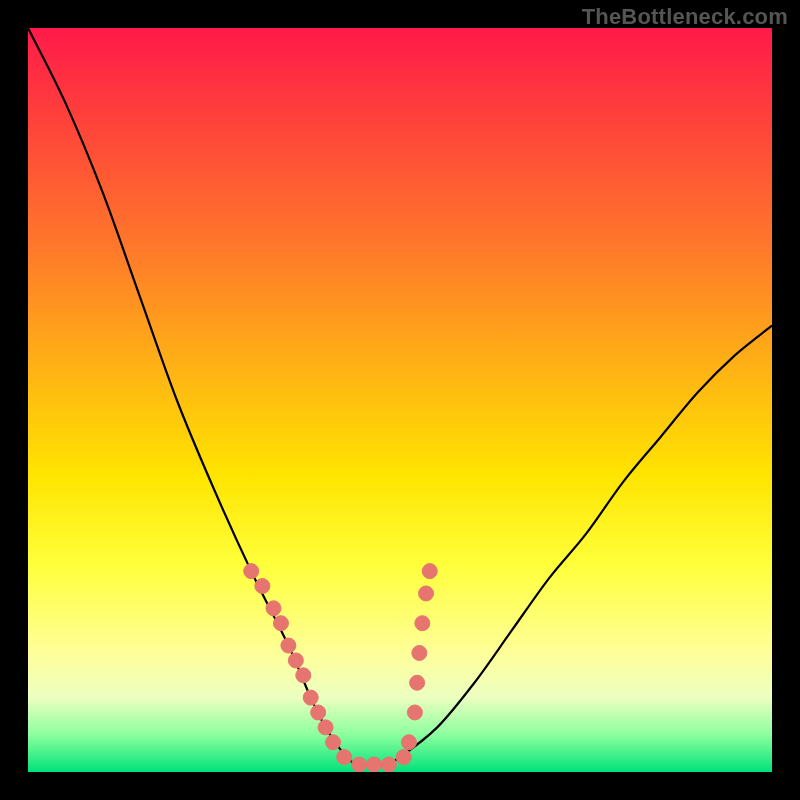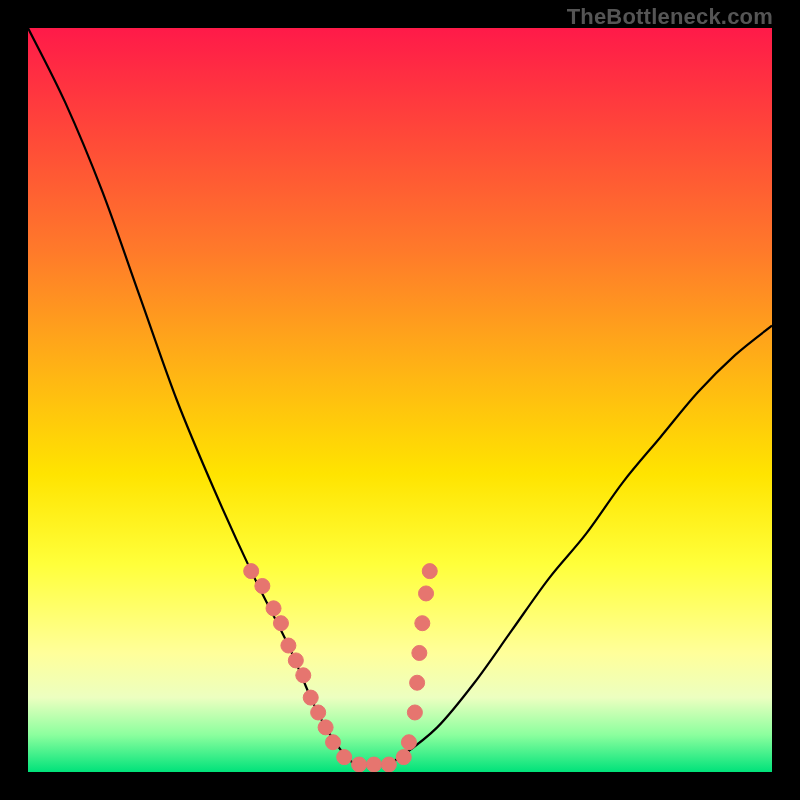--- a/index.html
+++ b/index.html
@@ -26,21 +26,21 @@
       #ffff3a 72%,
       #ffff9a 84%,
       #ecffc0 90%,
       #8cff9e 95%,
       #00e27a 100%
     );
   }
   .watermark {
     position: absolute;
     top: 4px;
-    right: 27px;
+    right: 12px;
     color: #555;
     font-size: 22px;
     font-weight: 600;
     letter-spacing: 0.2px;
     z-index: 10;
   }
   svg {
     position: absolute;
     left: 0;
     top: 0;

